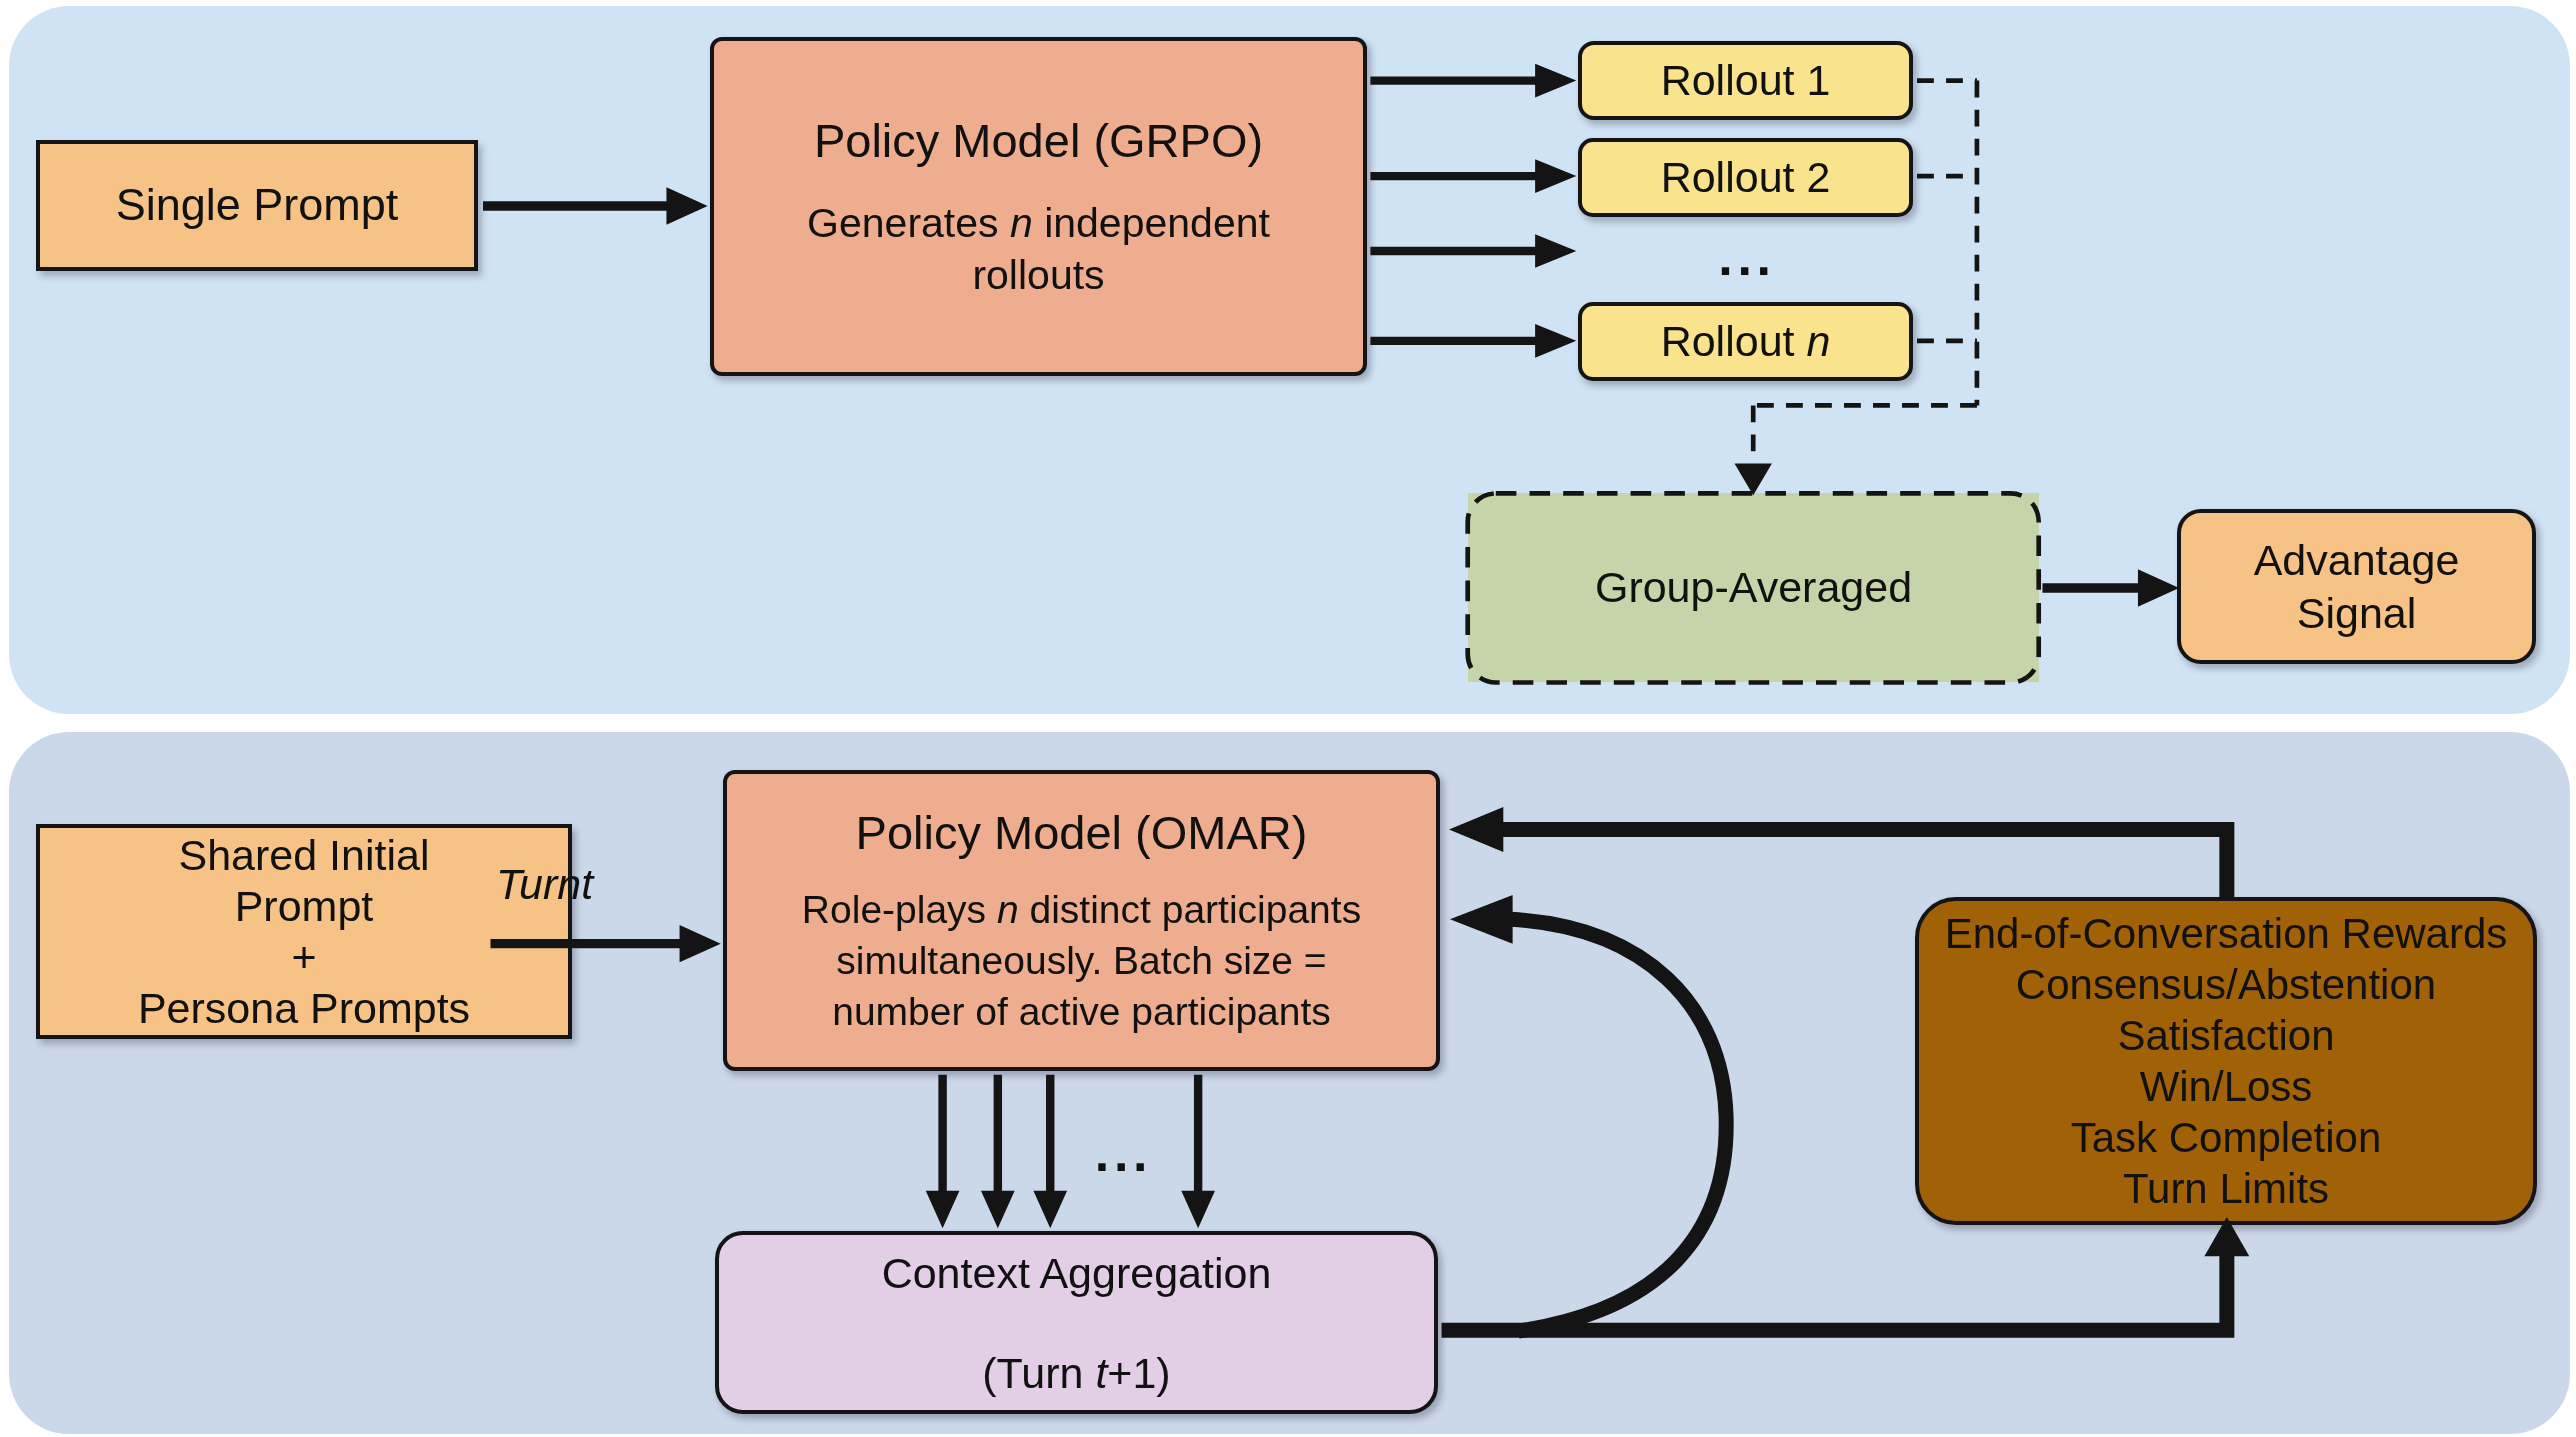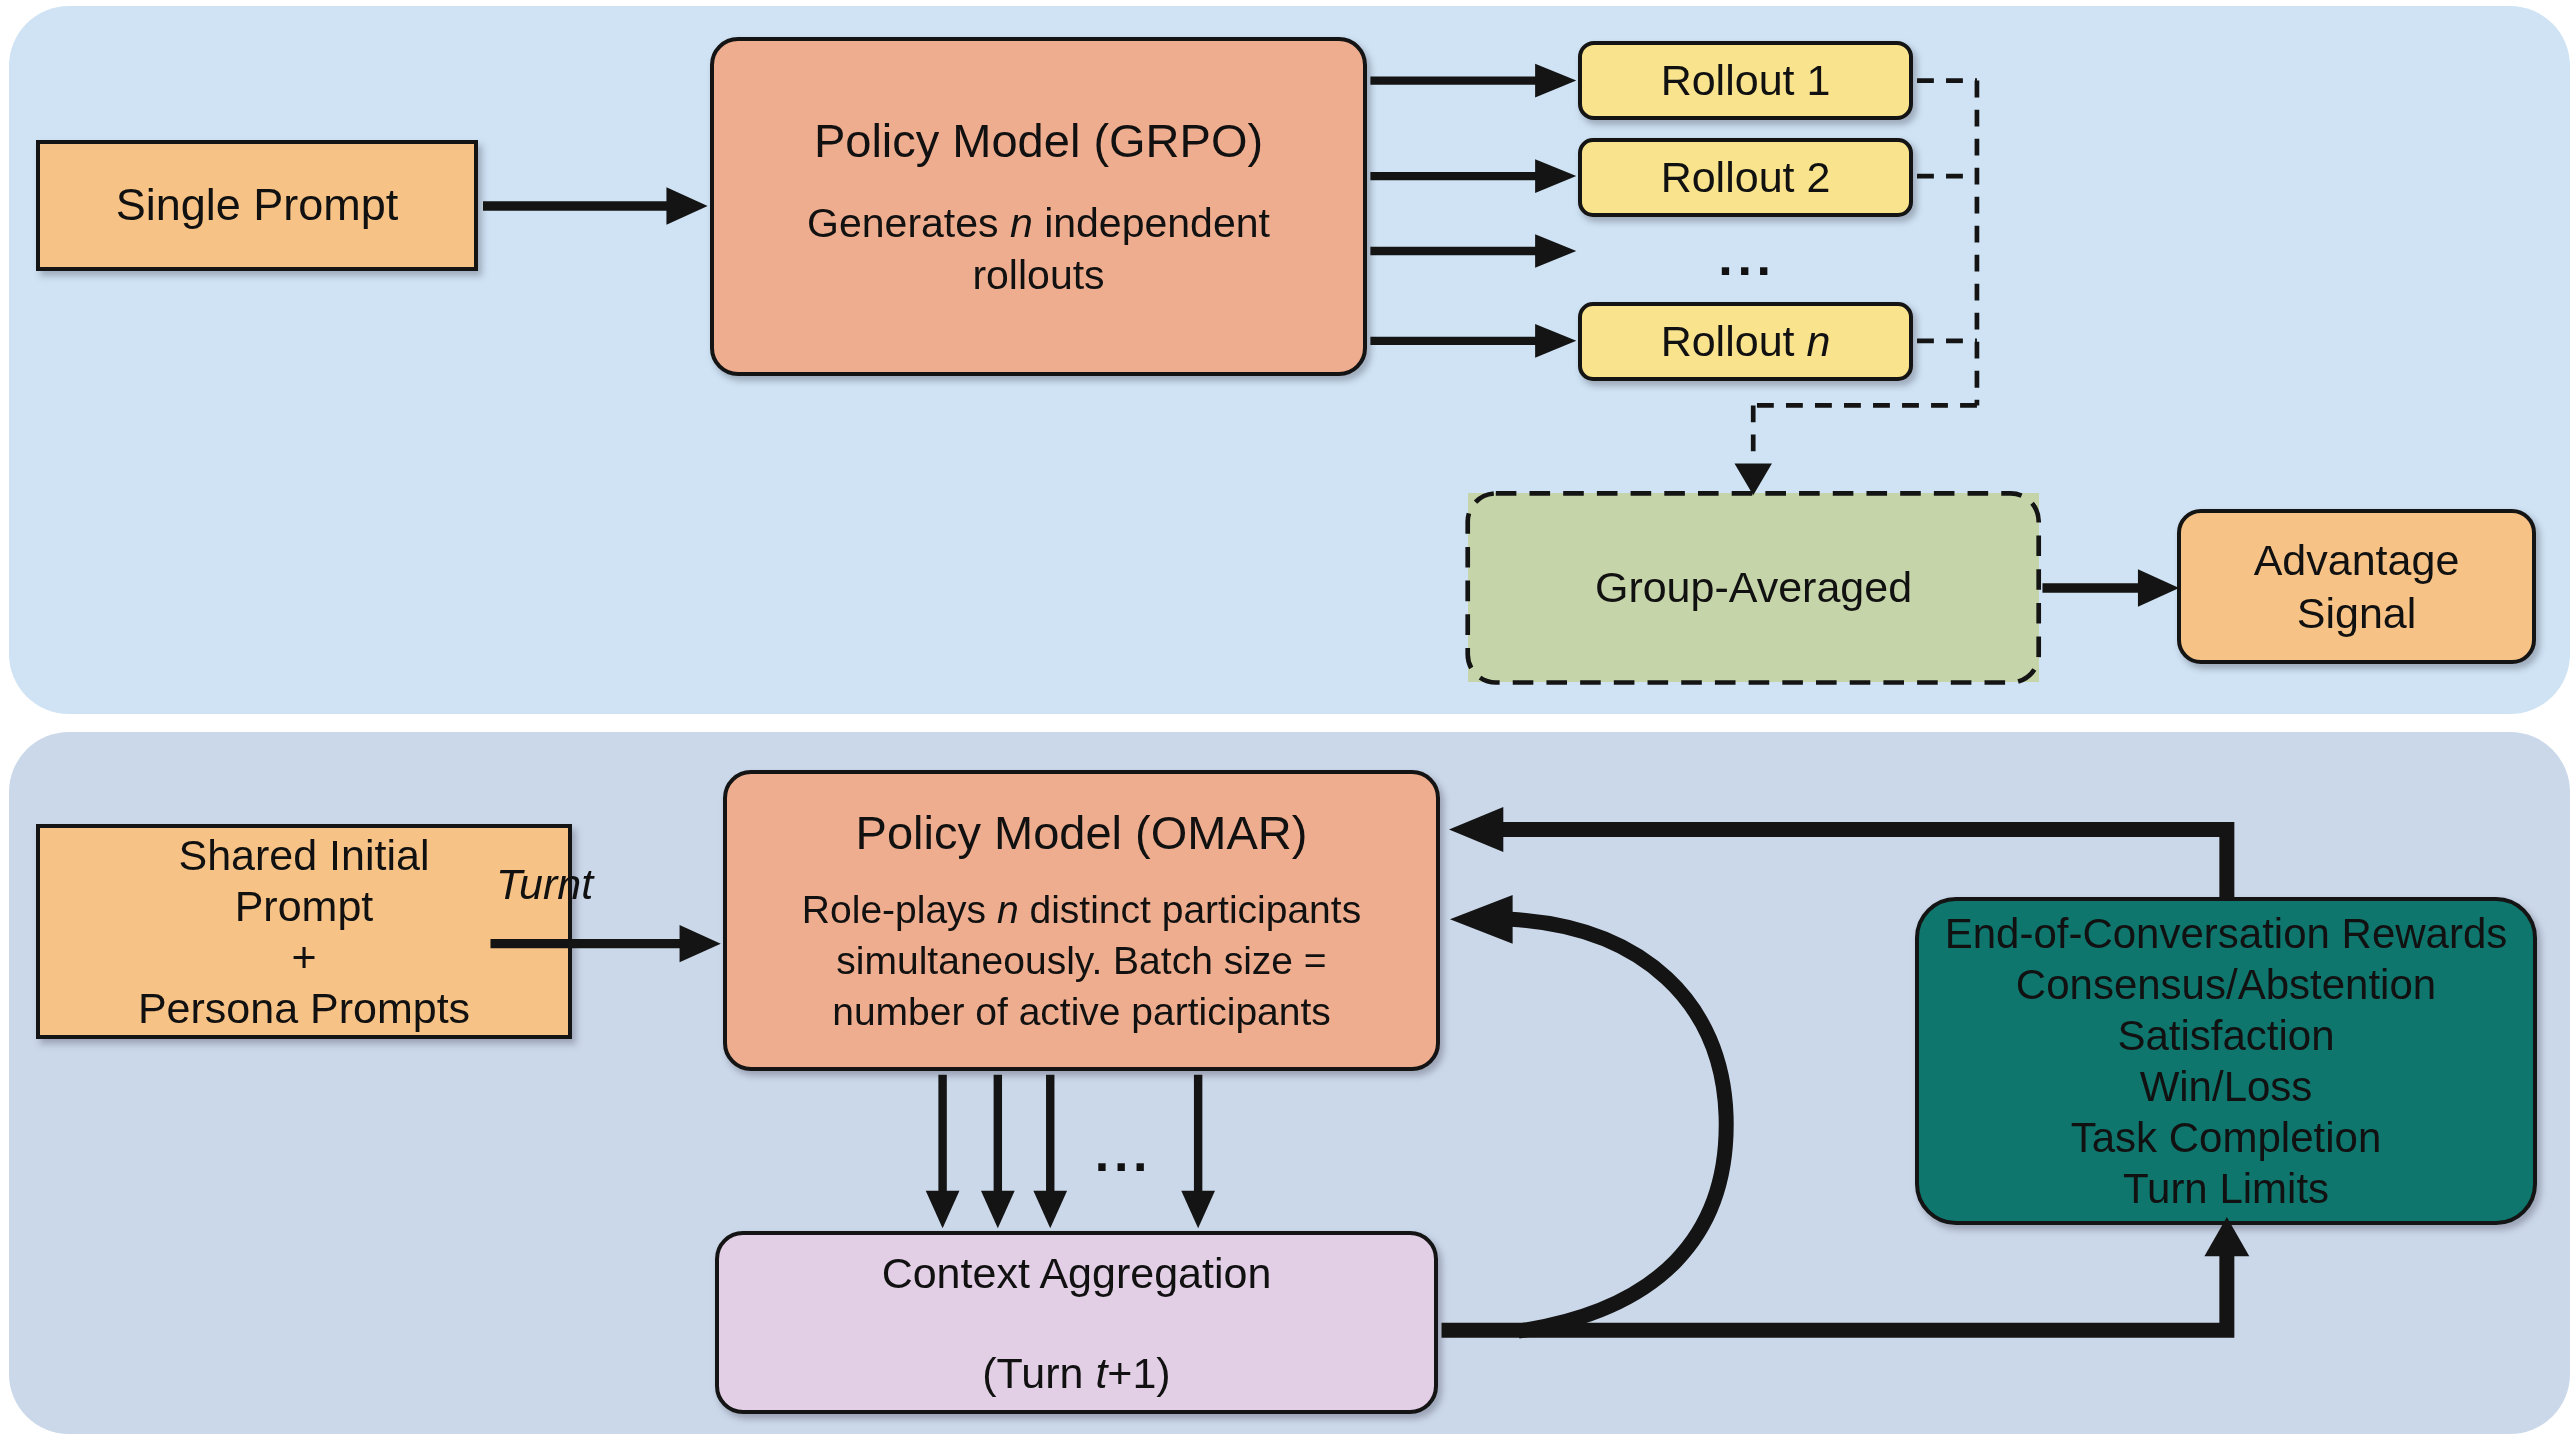--- a/index.html
+++ b/index.html
@@ -18,27 +18,27 @@
     align-items:center;justify-content:center;text-align:center;
     border:4.7px solid #141414;box-sizing:border-box;
     box-shadow:3.7px 4.7px 6.6px rgba(70,70,85,.35);
     line-height:1.22;
   }
   .sharp{border-radius:0;}
   .r16{border-radius:15px;}
   .r26{border-radius:24px;}
   .r30{border-radius:28px;}
   .r44{border-radius:41px;}
-  .r56{border-radius:28px;}
+  .r56{border-radius:12px;}
 
   .orange{background:#f7c285;}
   .salmon{background:#efad8f;}
   .yellow{background:#f9e38c;}
   .green-dashed{background:#c6d5a9;border:none;}
-  .green{background:#0f766e;}
+  .green{background:#a16207;}
   .purple{background:#e2cfe6;}
 
   .f46{font-size:43px;}
   .f50{font-size:47px;}
   .f45{font-size:42px;line-height:51px;}
 
   .single-prompt{left:36px;top:140px;width:442px;height:131px;font-size:45px;}
   .grpo{left:710px;top:37px;width:657px;height:339px;gap:28px;}
   .grpo .body{font-size:41px;line-height:52px;}
   .rollout{left:1578px;width:335px;height:79px;}

